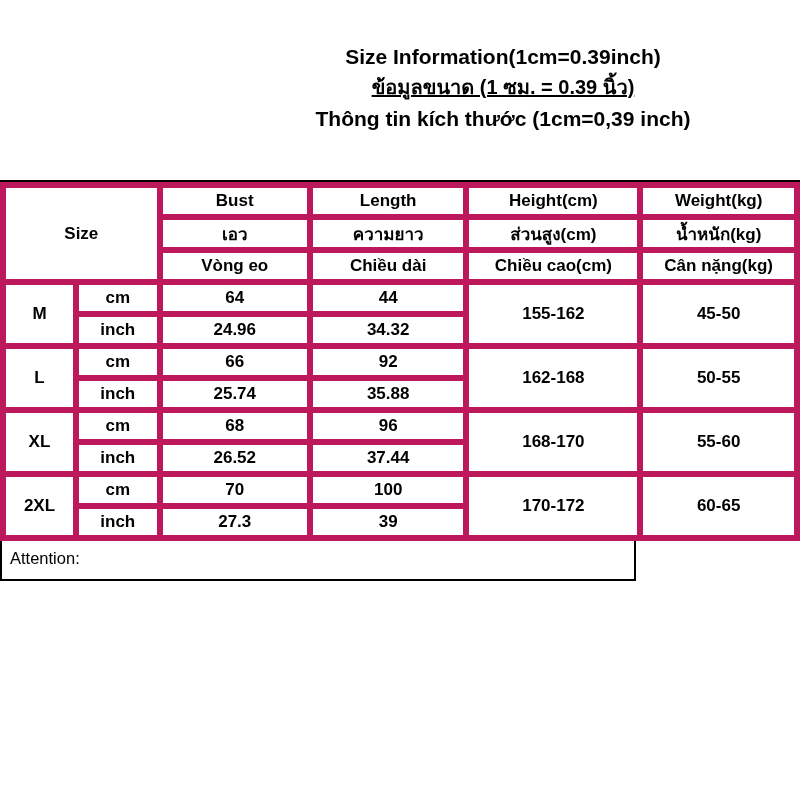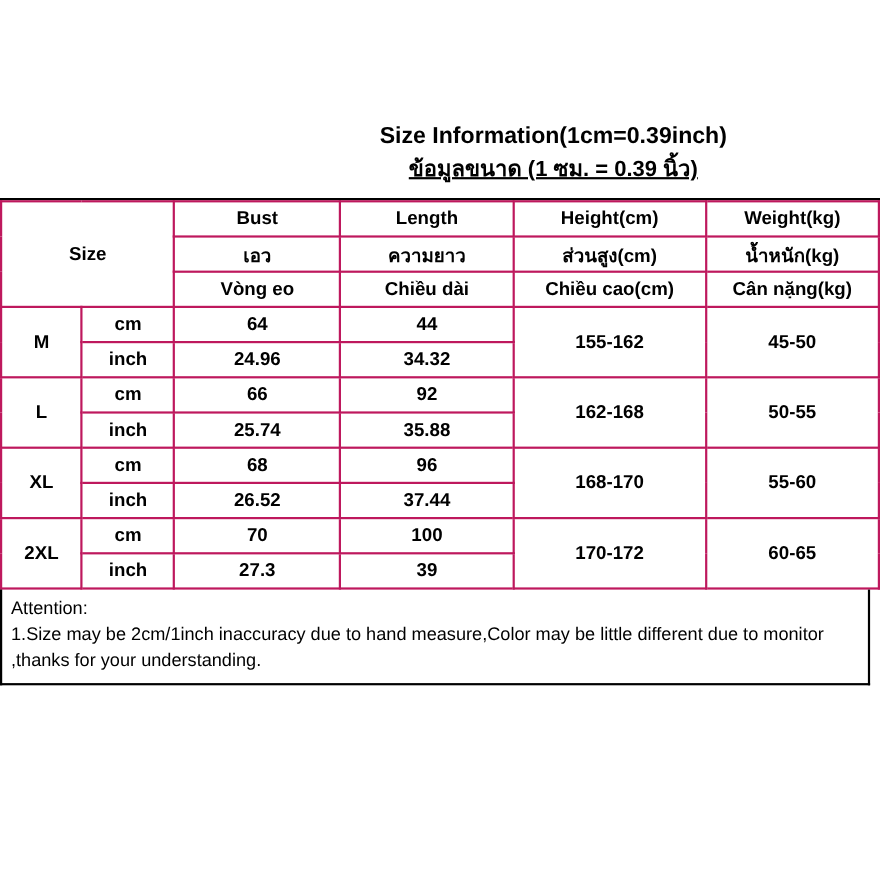--- a/index.html
+++ b/index.html
@@ -19,21 +19,21 @@
     position: relative;
     width: 800px;
     height: 800px;
     box-sizing: border-box;
     background: #ffffff;
   }
 
   
   .header {
     display: flex;
-    align-items: flex-end;
+    align-items: center;
     height: 182px;
     border-bottom: 2px solid #000;
     box-sizing: border-box;
   }
 
   .photo-box {
     width: 206px;
     flex: 0 0 206px;
     position: relative;
     overflow: hidden;
@@ -163,21 +163,21 @@
   }
   .title-line.thai { font-size: 20px; text-decoration: underline; }
 
   
   table.size-table {
     width: 800px;
     border-collapse: collapse;
     table-layout: fixed;
   }
   table.size-table td, table.size-table th {
-    border: 2px solid #be185d;
+    border: 6px solid #be185d;
     text-align: center;
     vertical-align: middle;
     font-size: 17px;
     font-weight: bold;
     padding: 0;
     height: 32px;
     box-sizing: border-box;
   }
   col.c-size { width: 68px; }
   col.c-unit { width: 78px; }
@@ -196,21 +196,21 @@
 
   .size-name { font-size: 20px; font-weight: bold; }
   .unit-cell { font-size: 16px; font-weight: bold; }
   .val-cell  { font-size: 17px; font-weight: normal; }
   .hw-cell   { font-size: 17px; font-weight: normal; }
 
   
   .attention {
     border: 2px solid #000;
     border-top: none;
-    width: 791px;
+    width: 636px;
     box-sizing: border-box;
     padding: 6px 8px 8px 8px;
     font-size: 16.5px;
     line-height: 23.5px;
   }
   .attention .att-line { white-space: normal; }
   .att-title { }
 </style>
 </head>
 <body>
@@ -245,20 +245,21 @@
         <div class="skirt"></div>
         <div class="bag"></div>
       </div>
 
       <div class="green-dot"></div>
     </div>
 
     <div class="title-box">
       <div class="title-line">Size Information(1cm=0.39inch)</div>
       <div class="title-line thai">ข้อมูลขนาด (1 ซม. = 0.39 นิ้ว)</div>
+      <div class="title-line">Thông tin kích thước (1cm=0,39 inch)</div>
     </div>
   </div>
 
   <table class="size-table">
     <colgroup>
       <col class="c-size">
         <col class="c-unit">
         <col class="c-bust">
         <col class="c-len">
         <col class="c-hei">
@@ -338,16 +339,15 @@
       <tr>
         <td class="unit-cell">inch</td>
         <td class="val-cell">27.3</td>
         <td class="val-cell">39</td>
       </tr>
     </tbody>
   </table>
 
   <div class="attention">
     <div class="att-line att-title">Attention:</div>
-    <div class="att-line">1.Size may be 2cm/1inch inaccuracy due to hand measure,Color may be little different due to monitor ,thanks for your understanding.</div>
   </div>
 
 </div>
 
 </body></html>

